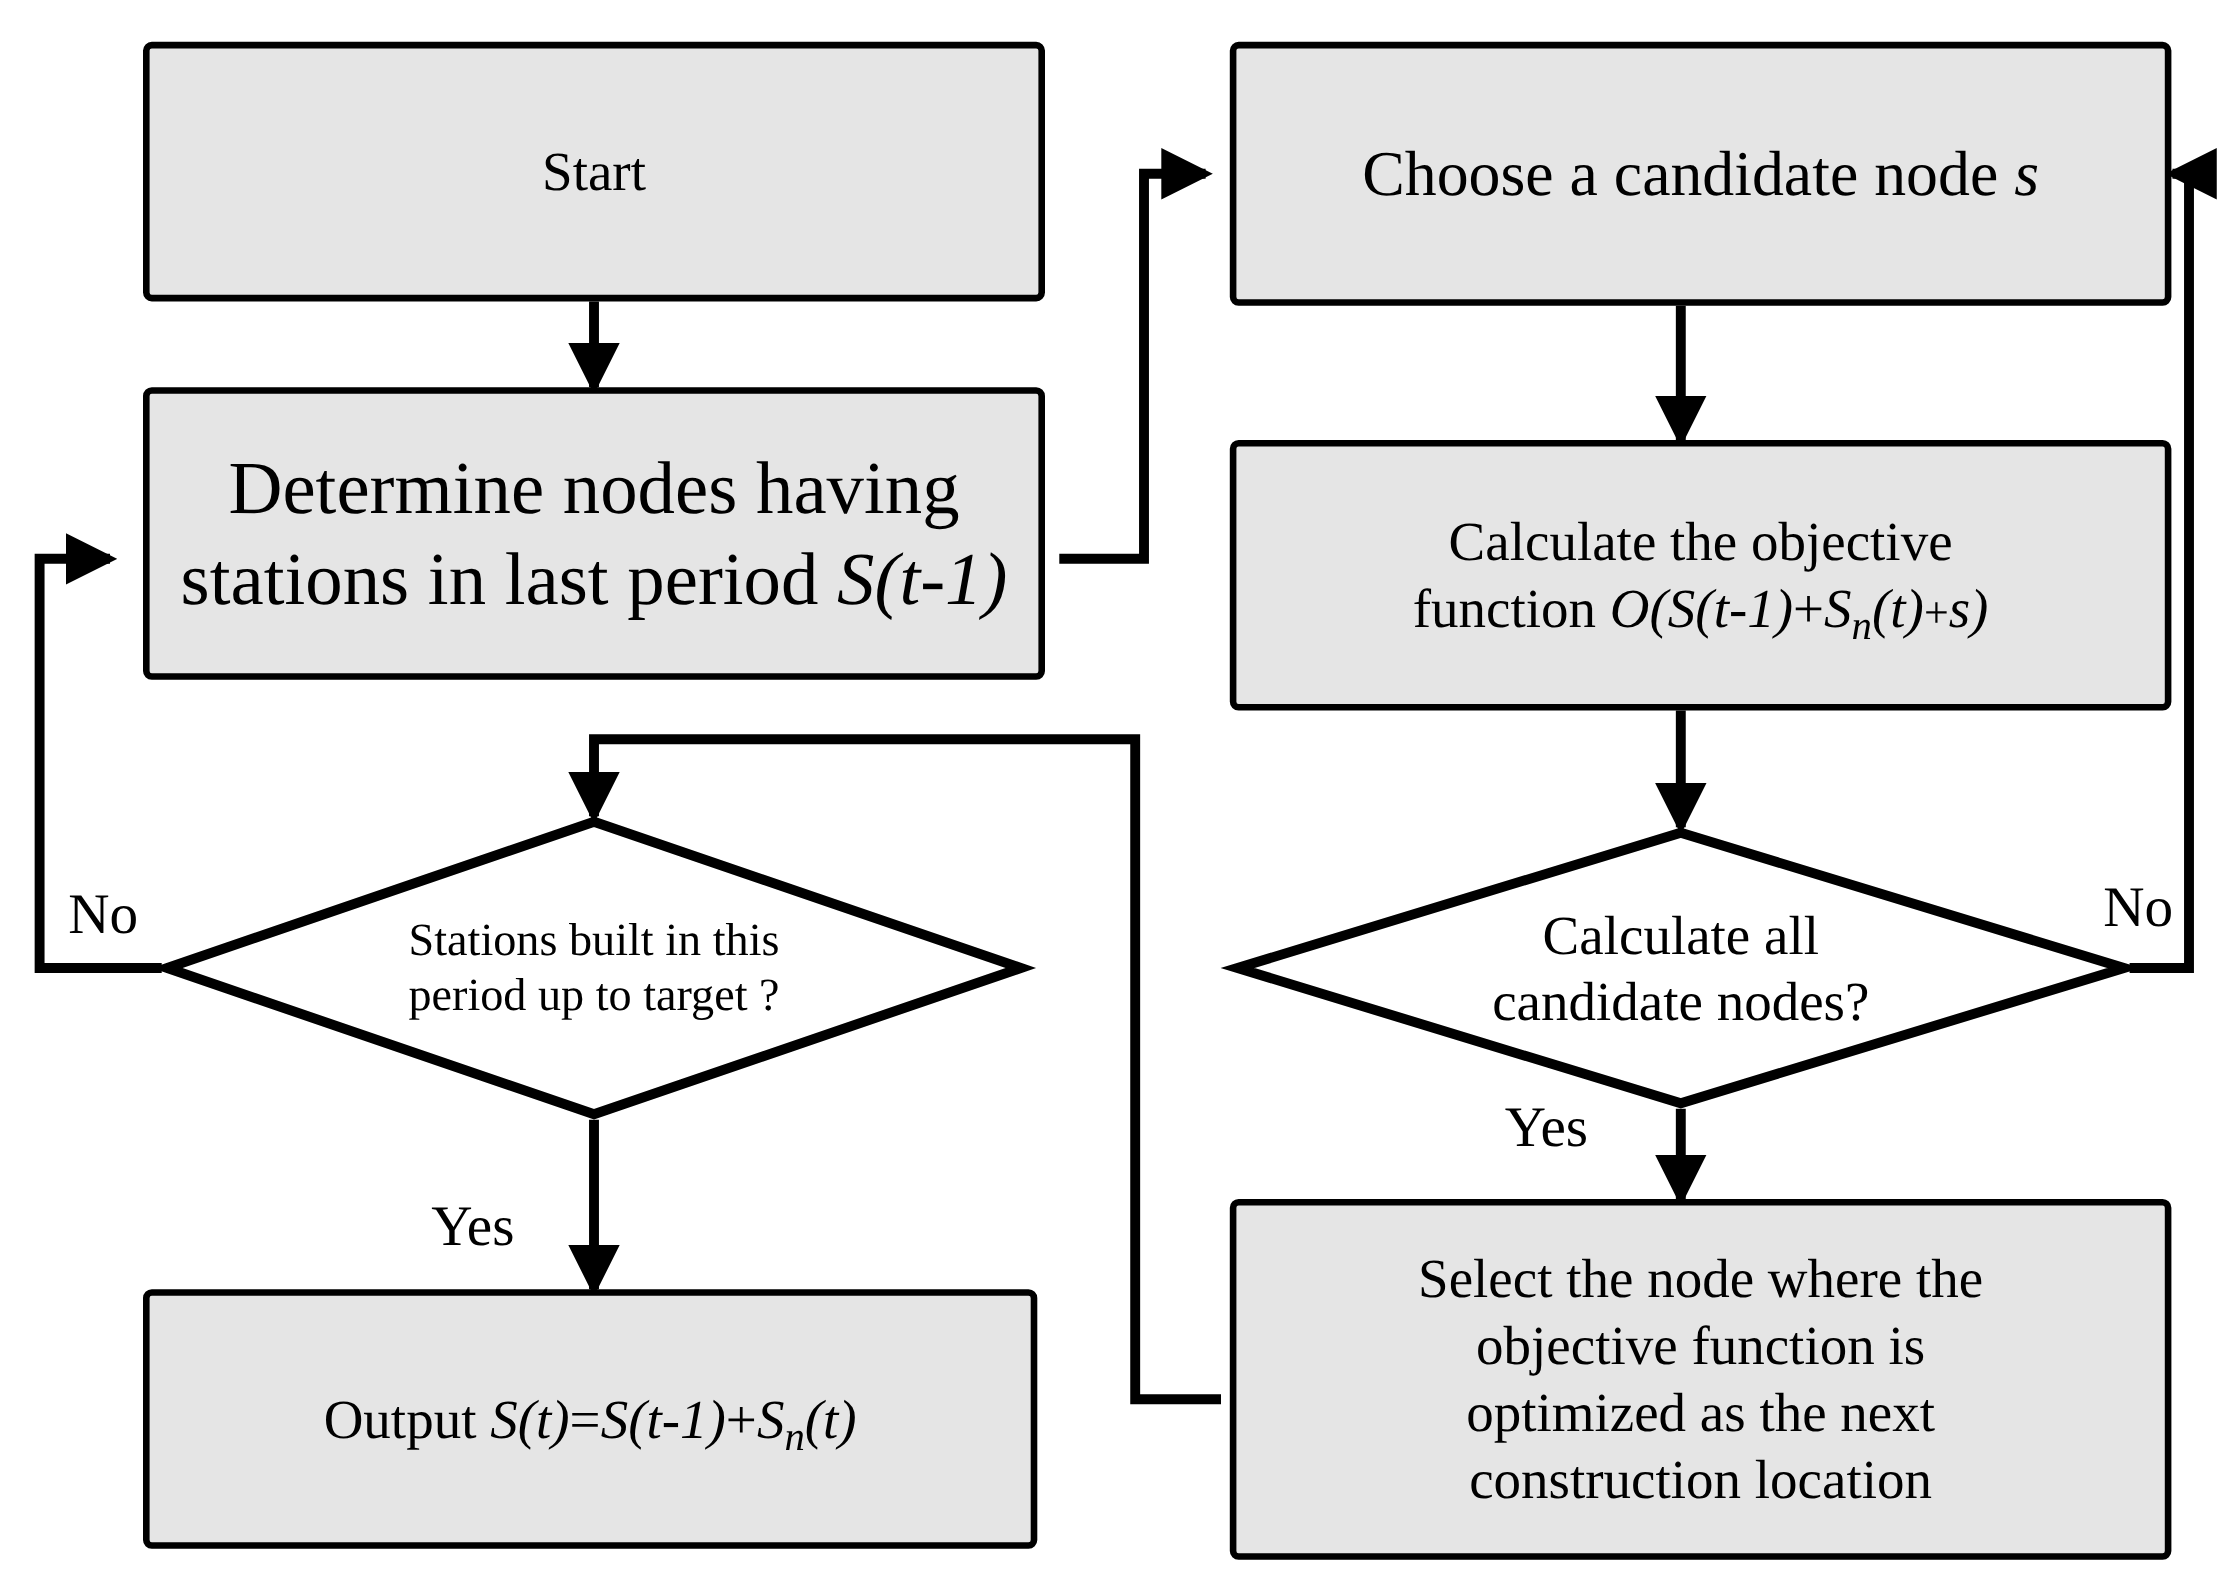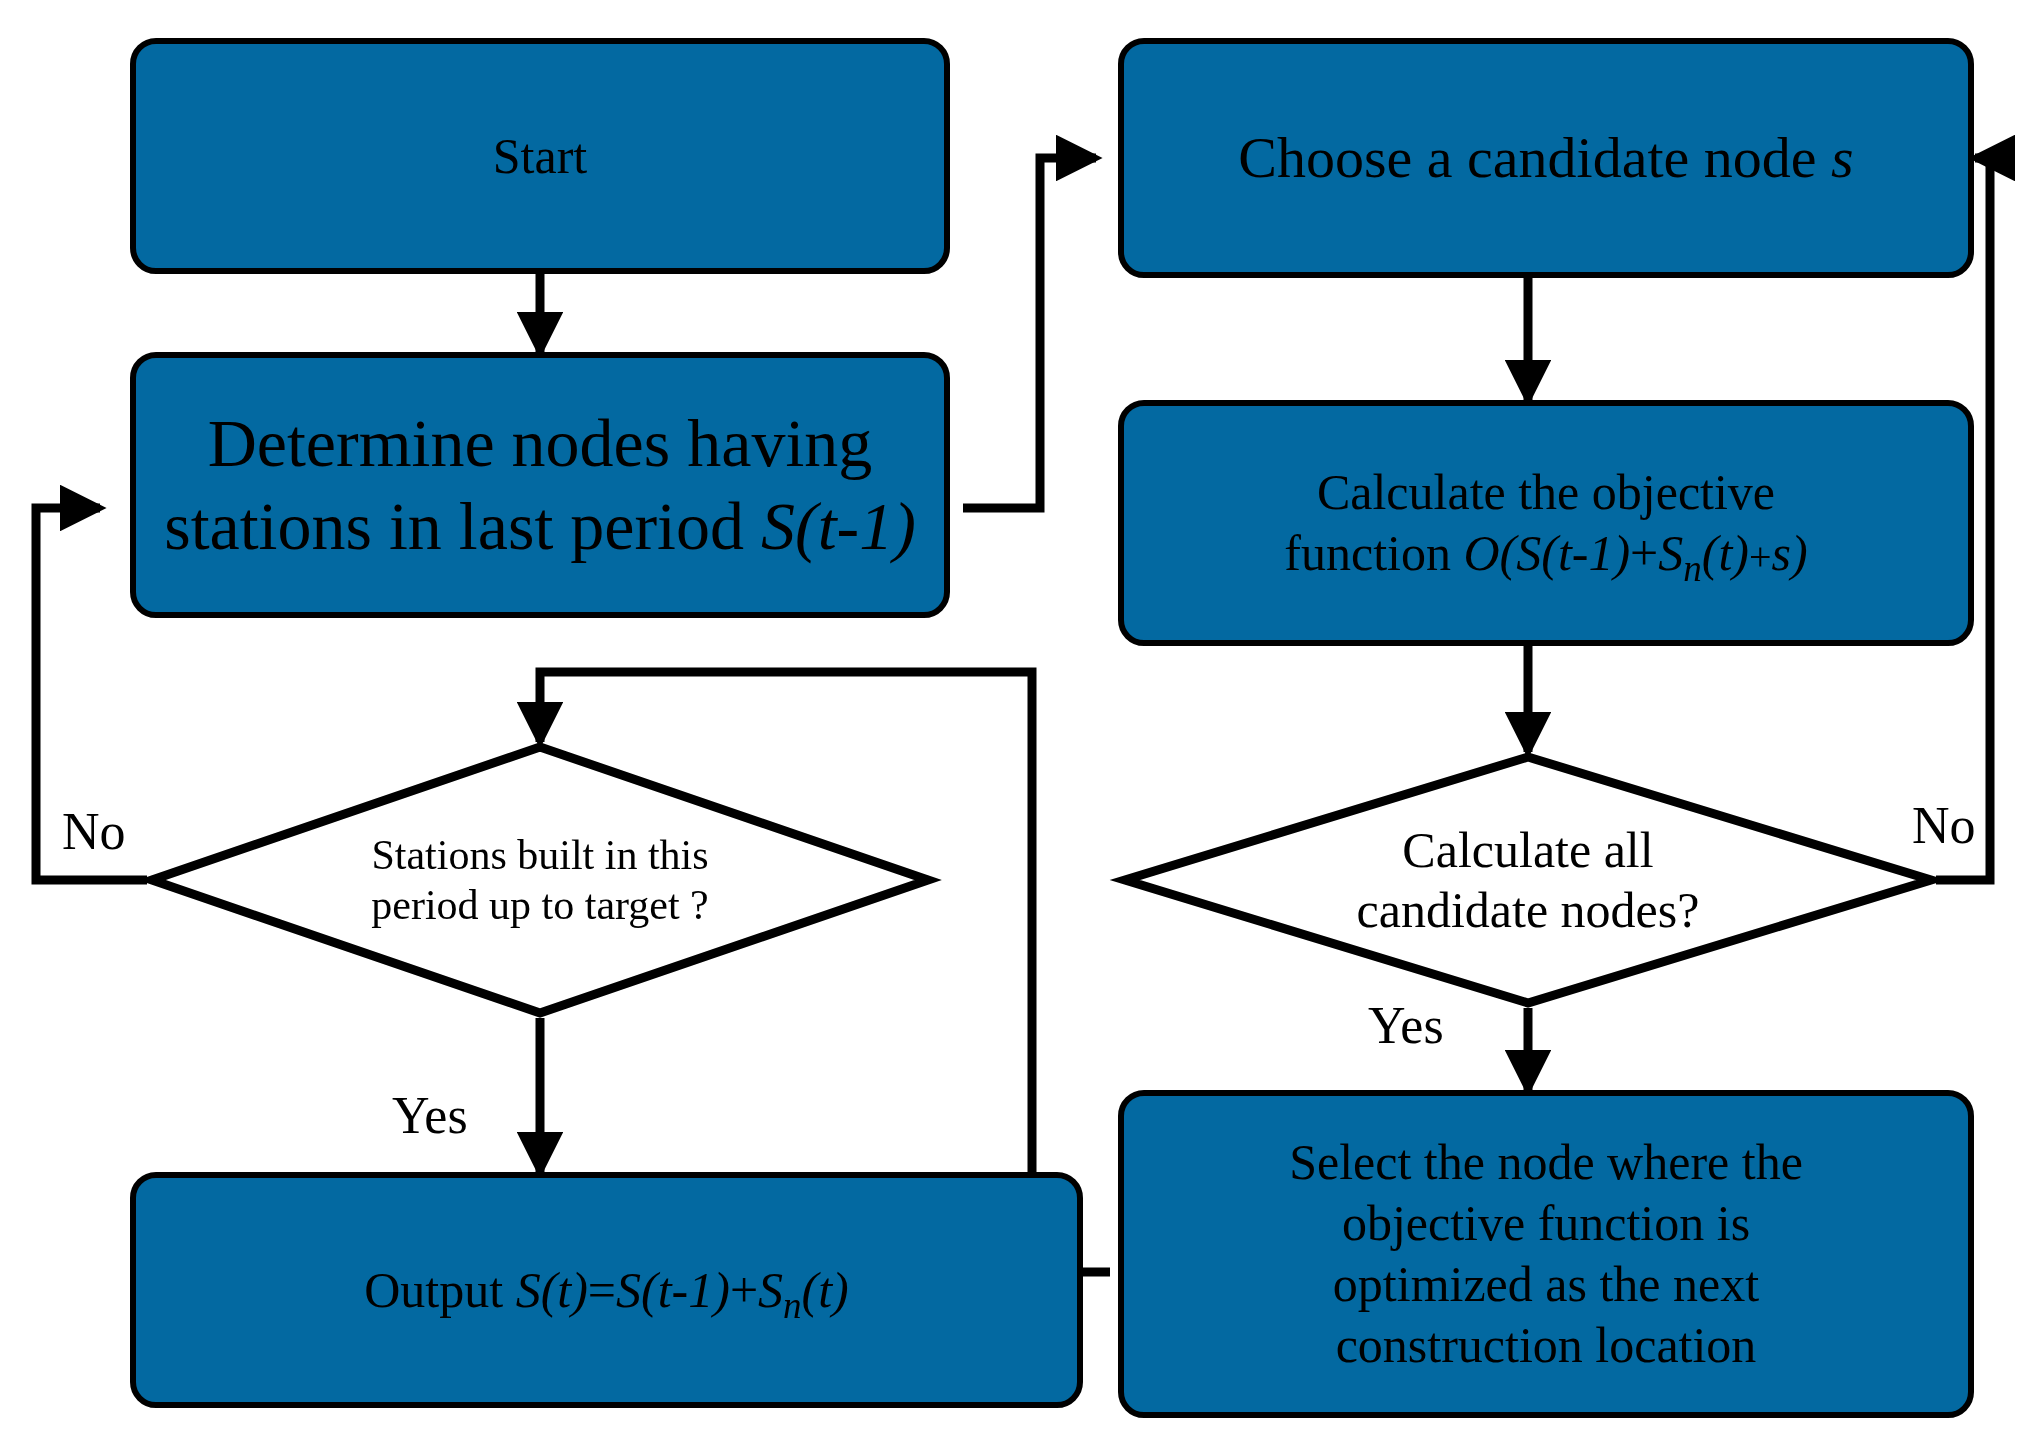--- a/index.html
+++ b/index.html
@@ -28,22 +28,22 @@
     position: absolute;
     box-sizing: border-box;
     display: flex;
     align-items: center;
     justify-content: center;
     text-align: center;
     line-height: 1.22;
   }
   .proc {
     border: 6px solid #000000;
-    border-radius: 26px;
-    background: #0369a1;
+    border-radius: 8px;
+    background: #e5e5e5;
   }
   .proc .txt {
     padding: 0 26px;
     width: 100%;
   }
   .diamond-wrap {
     position: absolute;
   }
   .diamond-wrap svg {
     position: absolute;
@@ -137,21 +137,21 @@
         <span>Stations built in this</span><br>
         <span>period up to target ?</span>
       </div>
     </div>
   </div>
 
   <div class="edge-label" style="left:62px; top:806px; font-size:52px;">No</div>
 
   <div class="edge-label" style="left:392px; top:1090px; font-size:52px;">Yes</div>
 
-  <div class="node proc" style="left:130px; top:1172px; width:953px; height:236px; font-size:50px;">
+  <div class="node proc" style="left:130px; top:1172px; width:813px; height:236px; font-size:50px;">
     <span class="txt">
       <span>Output </span><span class="it">S(t)</span><span>=</span><span class="it">S(t-1)</span><span>+</span><span class="it">S</span><span class="sub">n</span><span class="it">(t)</span>
     </span>
   </div>
 
   <div class="node proc" style="left:1118px; top:38px; width:856px; height:240px; font-size:58px;">
     <span class="txt">
       <span>Choose a candidate node </span><span class="it">s</span>
     </span>
   </div>

